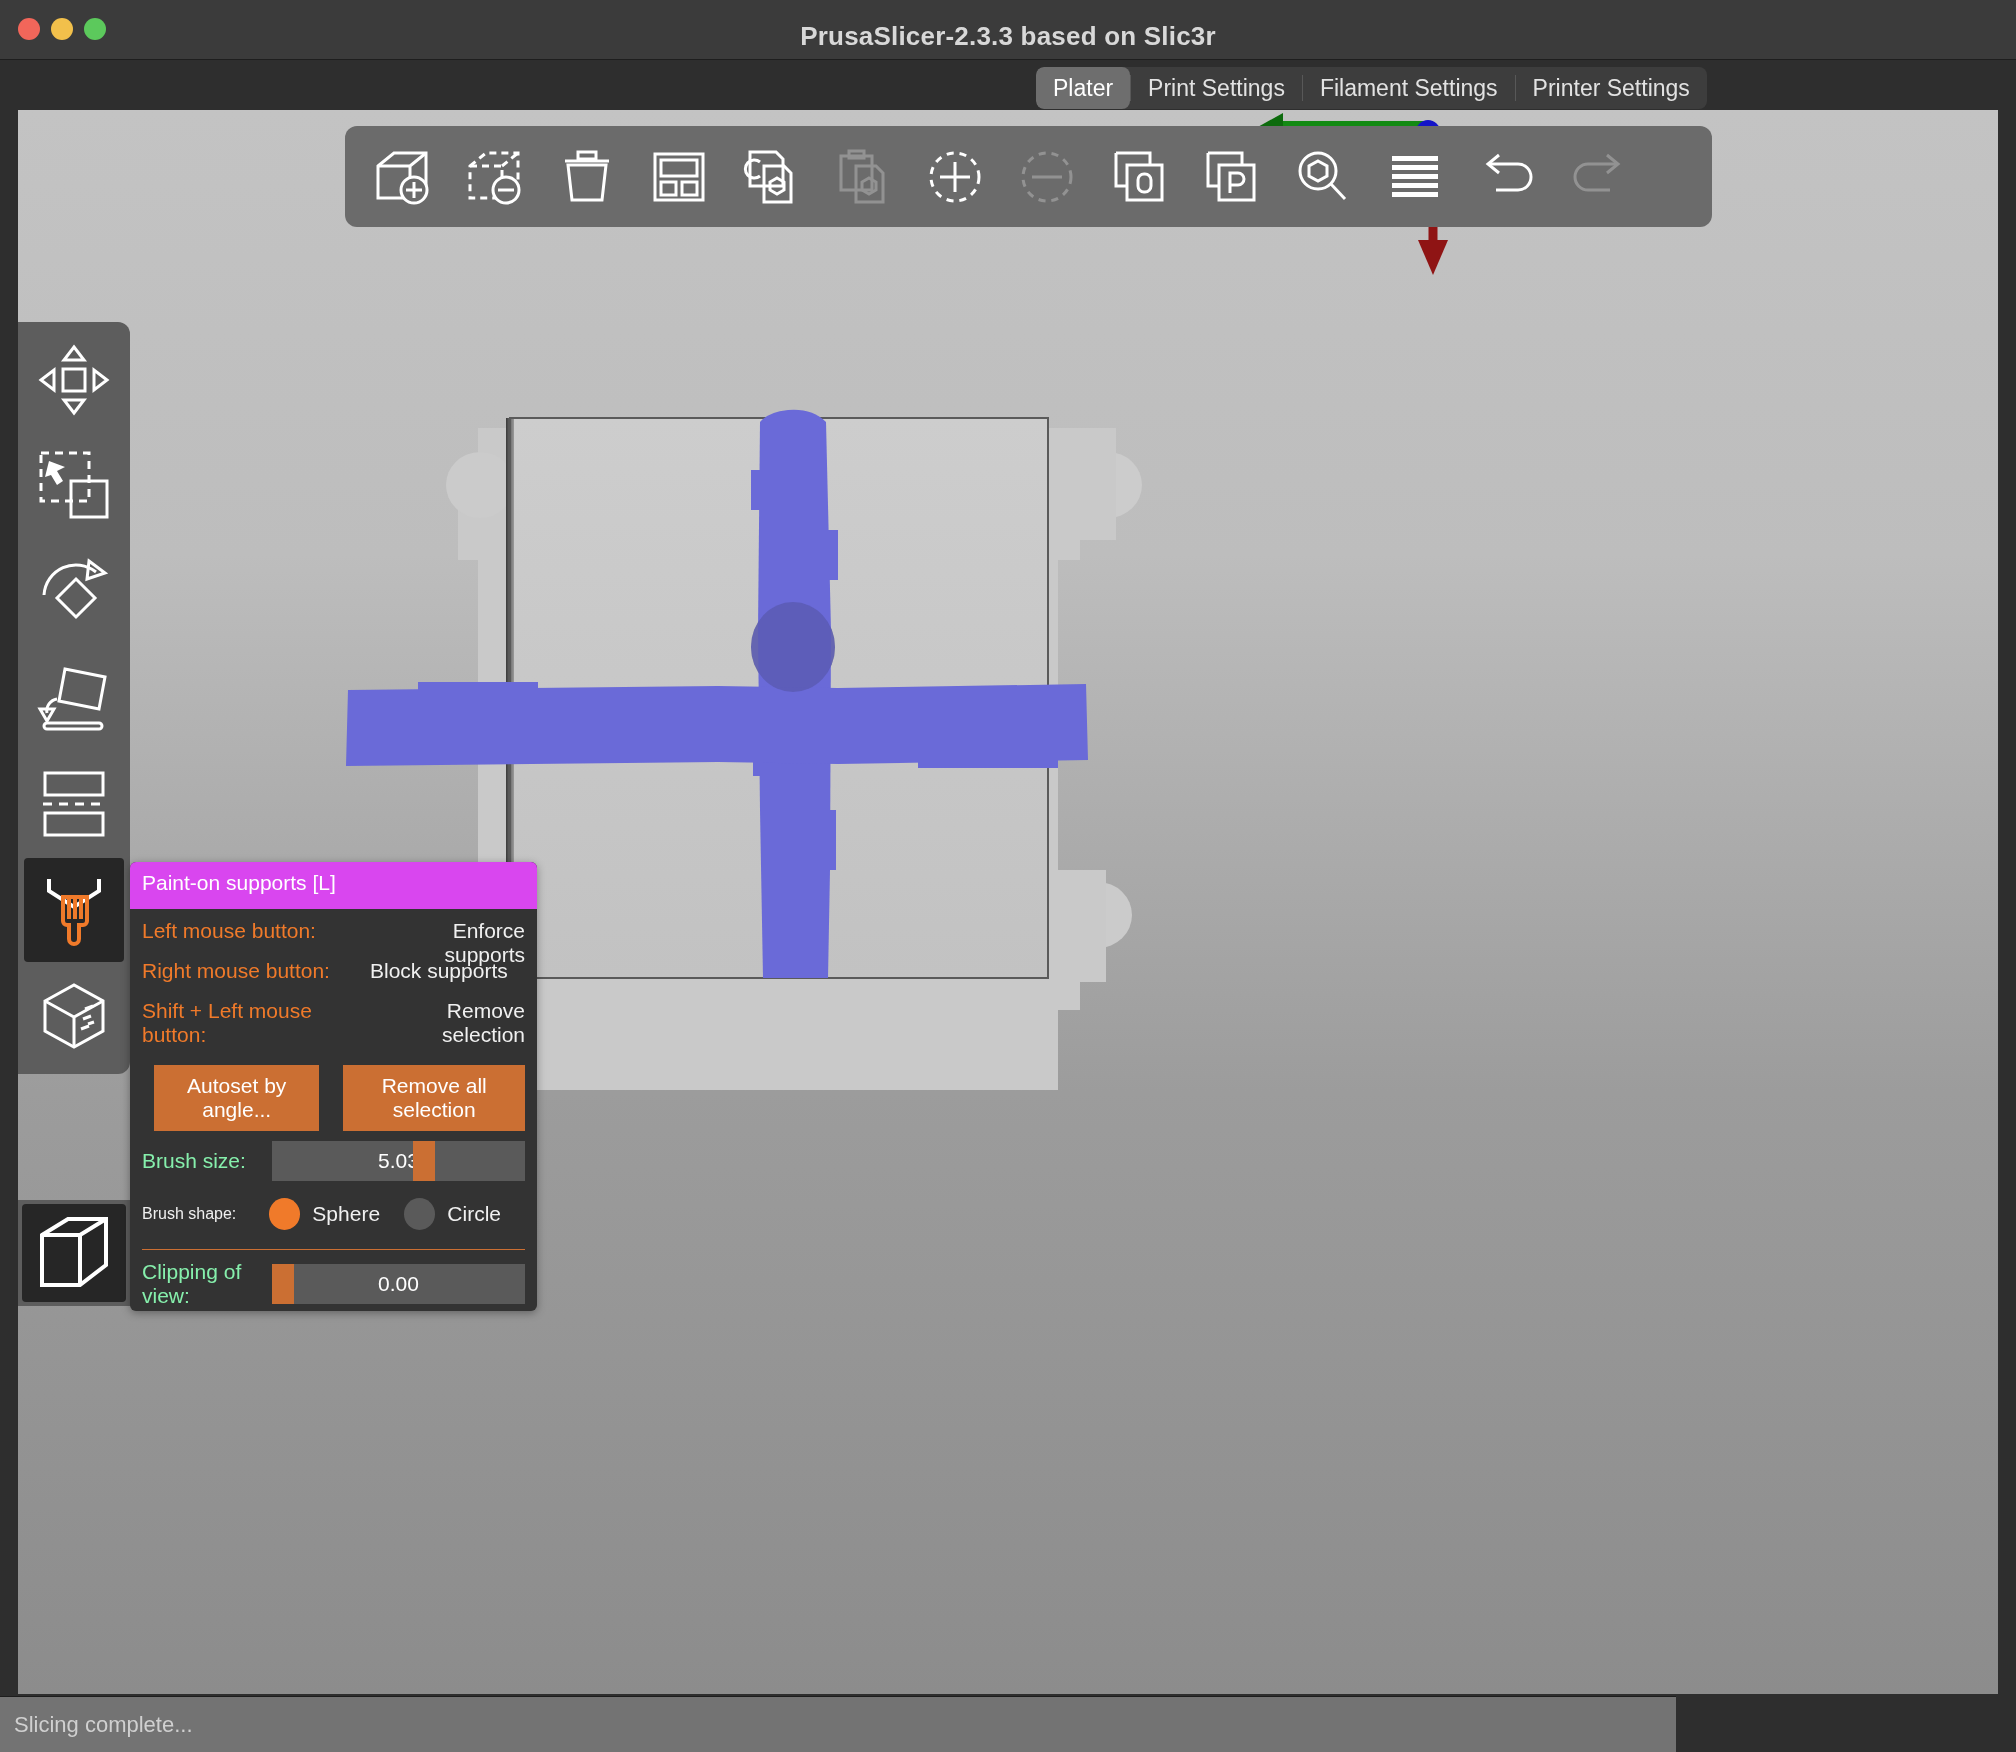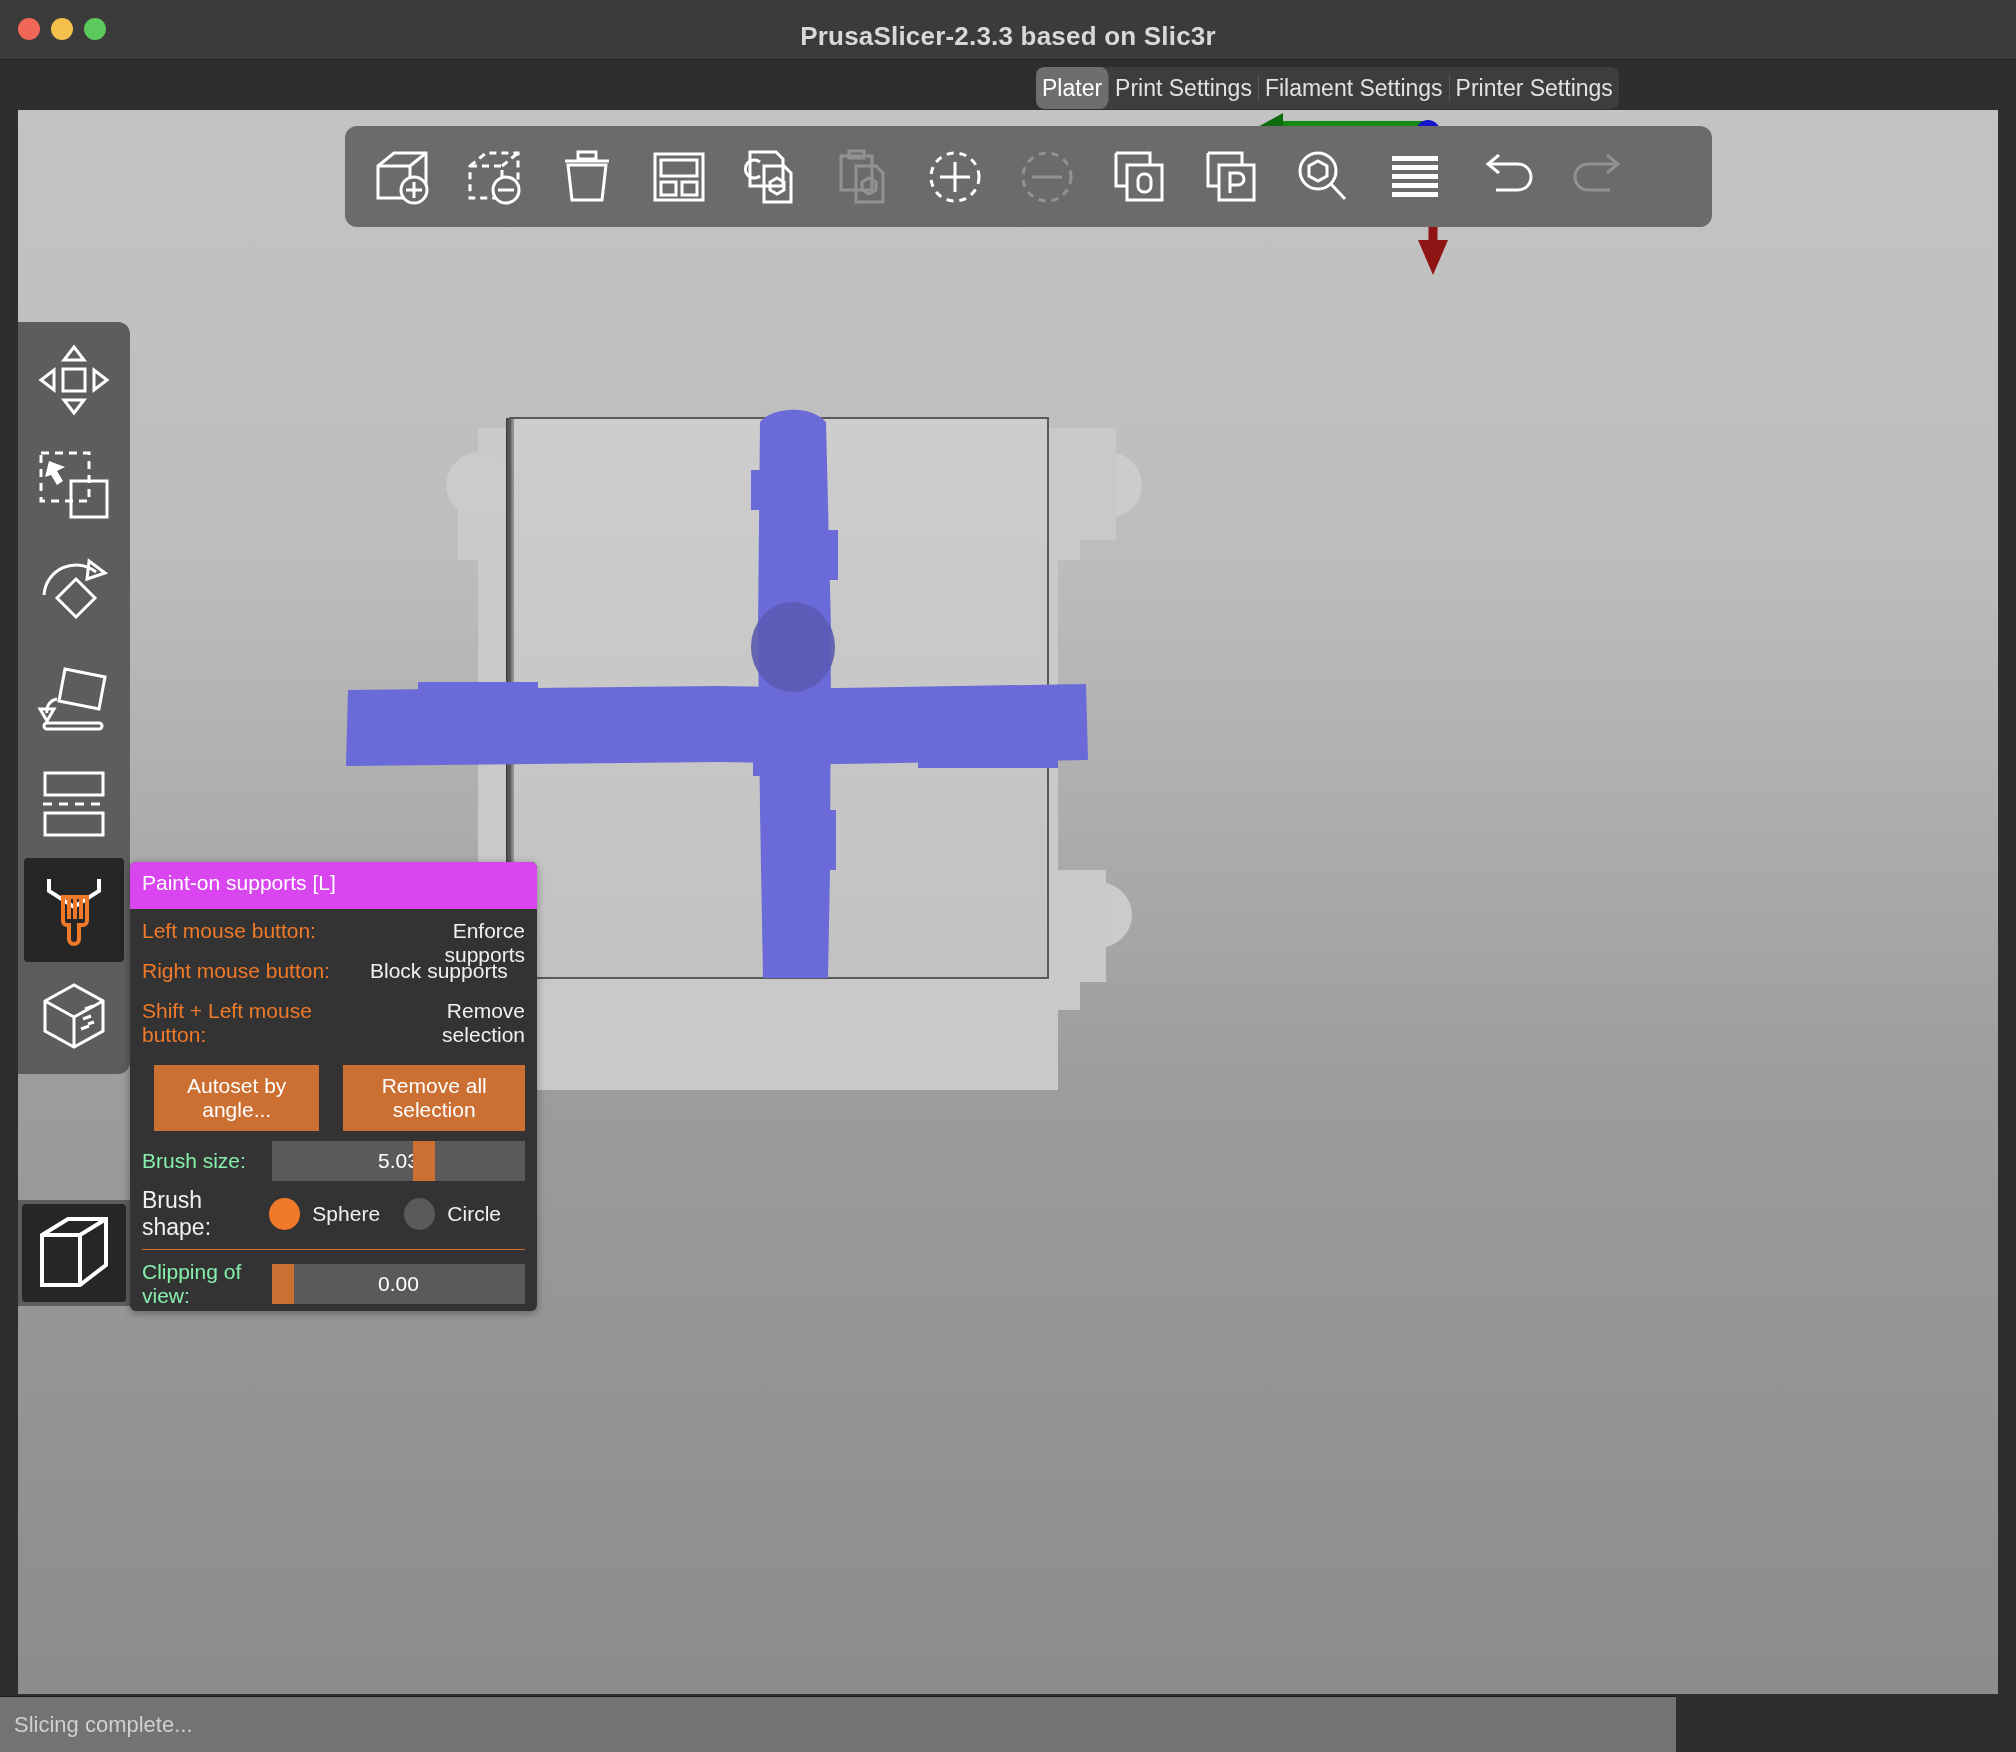--- a/index.html
+++ b/index.html
@@ -45,21 +45,21 @@
   #tabs {
     position: absolute; left: 1036px; top: 6px;
     height: 42px;
     background: #3d3d3d;
     border-radius: 8px;
     display: flex; align-items: stretch;
     overflow: hidden;
   }
   .tab {
     display: flex; align-items: center;
-    padding: 0 6px;
+    padding: 0 17px;
     color: #e2e2e2; font-size: 23px;
     white-space: nowrap;
     position: relative;
   }
   .tab.active {
     background: #6e6e6e;
     border-radius: 8px;
     color: #ffffff;
   }
   .tabsep {
@@ -164,21 +164,21 @@
   .slider .fill-handle {
     position: absolute; top: 0; height: 40px; width: 22px;
     background: #cb6f33;
   }
   .slider .sval {
     position: absolute; inset: 0;
     display: flex; align-items: center; justify-content: center;
     color: #ffffff; font-size: 21px;
   }
   .shape-row { display: flex; align-items: center; margin-top: 12px; height: 42px; }
-  .shape-label { color: #f0f0f0; font-size: 23px; width: 130px; }
+  .shape-label { color: #f0f0f0; font-size: 16px; width: 130px; }
   .radio {
     width: 32px; height: 32px; border-radius: 50%;
     background: #5a5a5a; margin-right: 12px;
   }
   .radio.sel { background: #f07a2a; }
   .radio-text { color: #f0f0f0; font-size: 21px; margin-right: 24px; }
   .divider { height: 1px; background: #cb6f33; margin: 14px 0 10px 0; }
 
   
   #statusbar {

